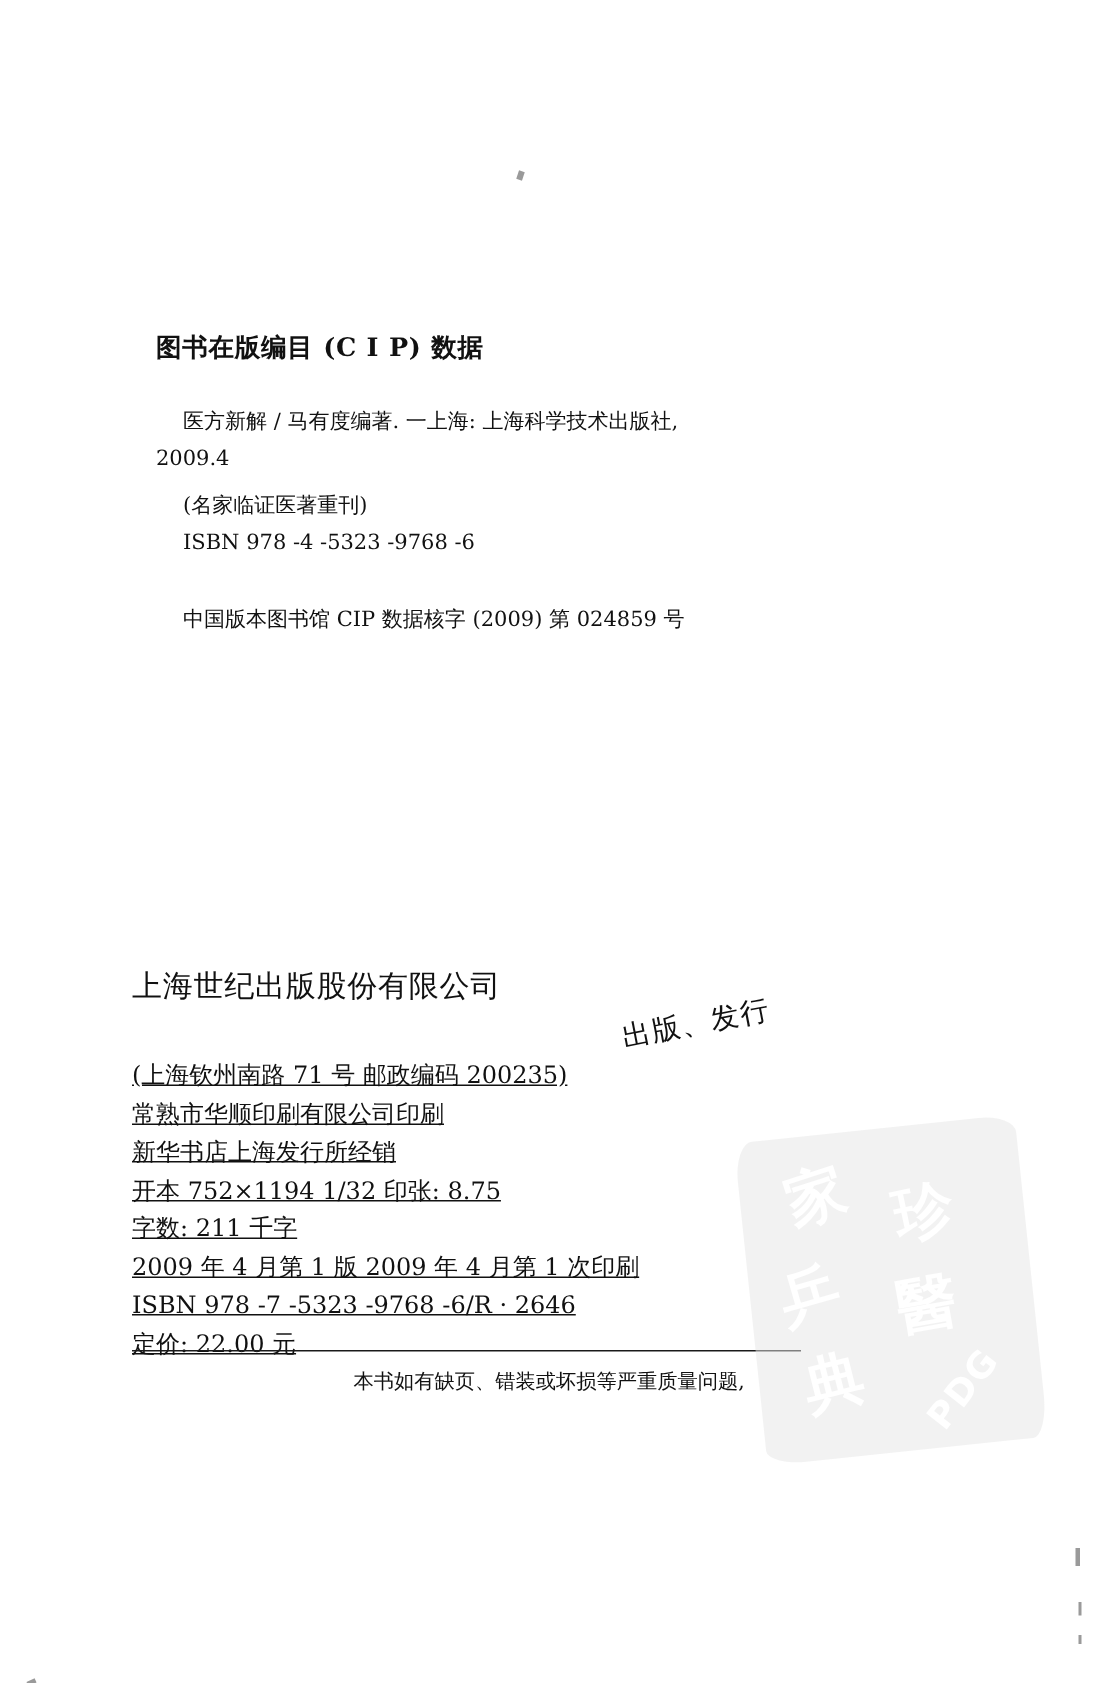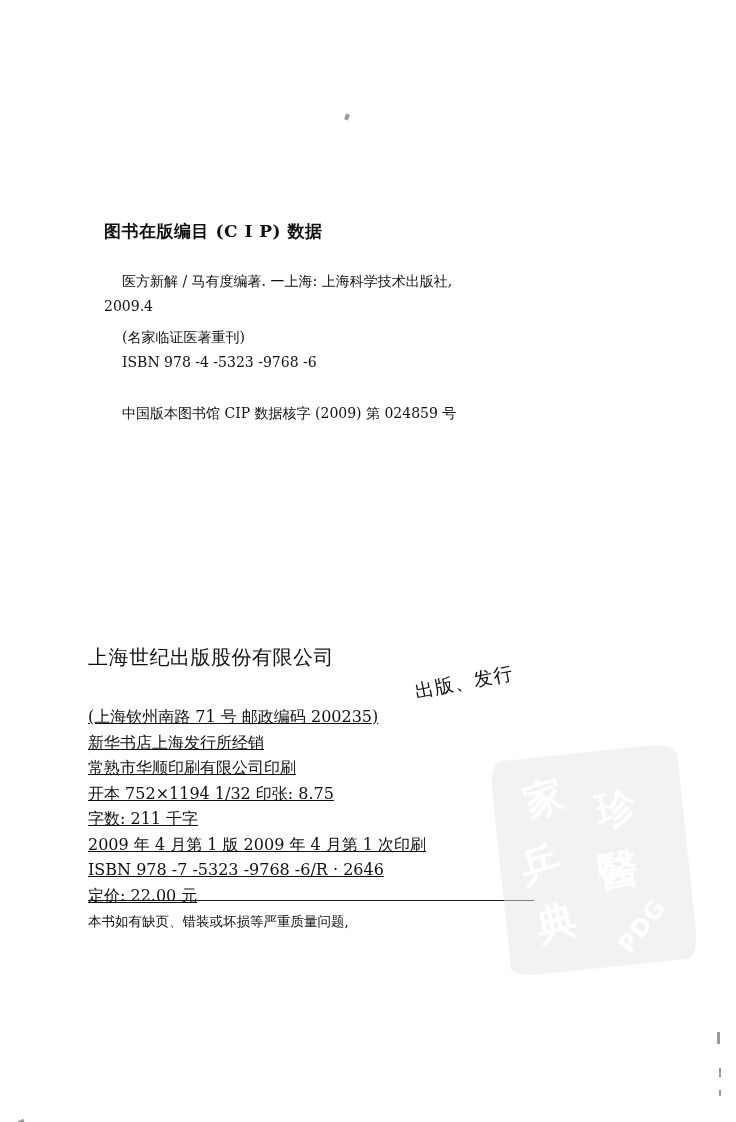--- a/index.html
+++ b/index.html
@@ -91,23 +91,24 @@
     position: absolute;
     left: 88px;
     top: 878px;
     width: 446px;
     height: 1px;
     background: #1a1a1a;
   }
 
   .note-block {
     position: absolute;
-    left: 88px;
+    left: 106px;
     top: 889px;
     width: 520px;
+    text-align: center;
   }
   .note-line {
     font-size: 13.5px;
     line-height: 21px;
     white-space: nowrap;
   }
 
   
   .watermark {
     position: absolute;
@@ -172,22 +173,22 @@
 
   <section class="pub-block">
     <div class="pub-row">
       <span class="pub-big">上海世纪出版股份有限公司</span>
     </div>
     <div class="pub-row">
       <span class="pub-slant">出版、发行</span>
     </div>
     <div class="pub-lines">
       <div class="pub-line">(上海钦州南路 71 号  邮政编码 200235)</div>
+      <div class="pub-line">常熟市华顺印刷有限公司印刷</div>
       <div class="pub-line">新华书店上海发行所经销</div>
-      <div class="pub-line">常熟市华顺印刷有限公司印刷</div>
       <div class="pub-line">开本 752×1194   1/32   印张: 8.75</div>
       <div class="pub-line">字数: 211 千字</div>
       <div class="pub-line">2009 年 4 月第 1 版   2009 年 4 月第 1 次印刷</div>
       <div class="pub-line">ISBN 978 -7 -5323 -9768 -6/R · 2646</div>
       <div class="pub-line">定价: 22.00 元</div>
     </div>
   </section>
 
   <div class="rule"></div>
 

